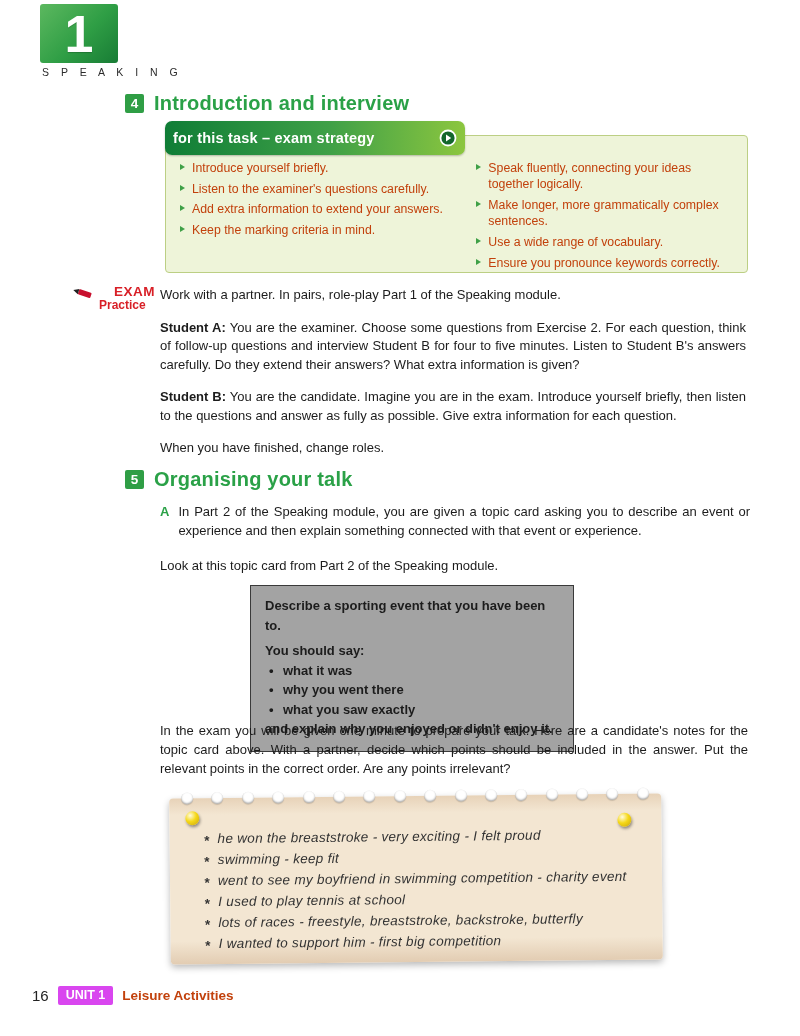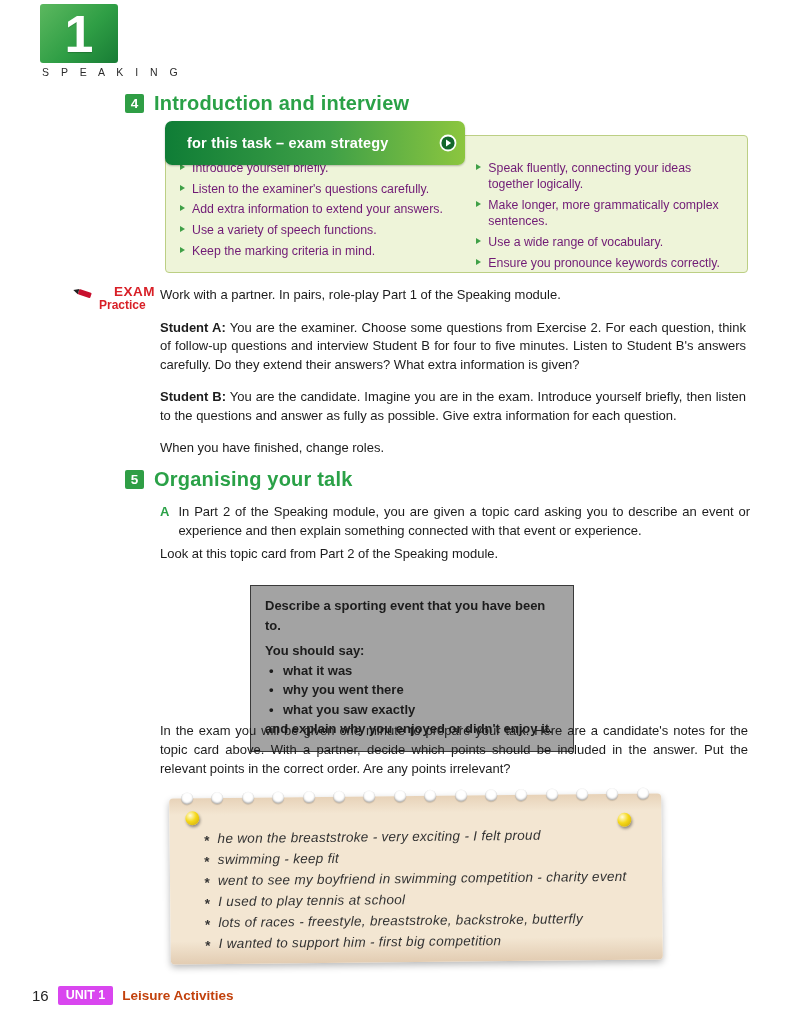--- a/index.html
+++ b/index.html
@@ -34,40 +34,40 @@
   .num-badge {
     width:19px; height:19px; background:#2f9e45; color:#fff;
     font-size:13.5px; font-weight:bold;
     display:flex; align-items:center; justify-content:center; border-radius:2px;
     flex:0 0 auto;
   }
   .section-title { color:#2aa147; font-size:20px; font-weight:600; letter-spacing:.2px; }
   
   .strategy-banner {
     position:absolute; left:165px; top:121px; z-index:2;
-    width:300px; height:44px; border-radius:7px;
+    width:300px; height:34px; border-radius:7px;
     background:linear-gradient(90deg,#0f7d36 0%, #3fa047 55%, #8cc63f 100%);
-    display:flex; align-items:center; padding:0 8px 0 22px;
+    display:flex; align-items:center; padding:0 8px 0 8px;
     box-shadow:0 1px 2px rgba(0,0,0,.25);
   }
   .strategy-banner .label {
     color:#fff; font-size:14.5px; font-weight:bold; letter-spacing:.2px; flex:1;
   }
   .strategy-box {
     position:absolute; left:165px; top:135px; z-index:1;
     width:583px; height:138px;
     background:#eef4d9; border:1px solid #bccf84; border-radius:4px;
     display:flex; padding:24px 10px 8px 14px; gap:14px;
   }
   .strategy-col { list-style:none; }
   .strategy-col.left  { width:52%; }
   .strategy-col.right { width:48%; }
   .strategy-col li {
     position:relative; padding-left:12px; margin-bottom:4.5px;
-    font-size:12.3px; line-height:1.32; color:#701a75;
+    font-size:12.3px; line-height:1.32; color:#c2410c;
   }
   .strategy-col li::before {
     content:""; position:absolute; left:0; top:4px;
     border-left:5px solid #3fa047;
     border-top:3.5px solid transparent; border-bottom:3.5px solid transparent;
   }
   
   .exam-practice {
     position:absolute; left:72px; top:285px;
     display:flex; align-items:flex-start; gap:3px;
@@ -77,21 +77,21 @@
   .exam-practice .l1 { font-size:13.5px; letter-spacing:.5px;padding-left:19px; }
   .exam-practice .l2 { font-size:12px; margin-left:4px; }
   
   .copy { position:absolute; left:160px; top:286px; width:586px; font-size:13px; line-height:1.43; }
   .copy p { margin-bottom:14px; text-align:justify; }
   .copy p.last { margin-bottom:16px; text-align:left; }
   
   .part-a { position:absolute; left:160px; top:503px; width:590px; font-size:13px; line-height:1.45; }
   .part-a .row { display:flex; gap:9px; text-align:justify; }
   .part-letter { color:#2aa147; font-weight:bold; flex:0 0 auto; }
-  .look-text { margin-top:4px; }
+  .look-text { margin-top:16px; }
   
   .topic-card {
     position:absolute; left:250px; top:585px; width:324px;
     border:1.5px solid #3a3a3a; background:#a3a3a3;
     padding:10px 14px 12px 14px;
     font-size:13px; font-weight:bold; line-height:1.5;
   }
   .topic-card .title { margin-bottom:6px; }
   .topic-card ul { list-style:none; }
   .topic-card li { padding-left:18px; position:relative; }
@@ -154,21 +154,20 @@
     <circle cx="9" cy="9" r="6.6" fill="#13672c"></circle>
     <polygon points="7,5.4 12.2,9 7,12.6" fill="#ffffff"></polygon>
   </svg>
 </div>
 
 <div class="strategy-box">
   <ul class="strategy-col left">
     <li>Introduce yourself briefly.</li>
     <li>Listen to the examiner's questions carefully.</li>
     <li>Add extra information to extend your answers.</li>
-    <li>Use a variety of speech functions.</li>
     <li>Keep the marking criteria in mind.</li>
   </ul>
   <ul class="strategy-col right">
     <li>Speak fluently, connecting your ideas together logically.</li>
     <li>Make longer, more grammatically complex sentences.</li>
     <li>Use a wide range of vocabulary.</li>
     <li>Ensure you pronounce keywords correctly.</li>
   </ul>
 </div>
 

